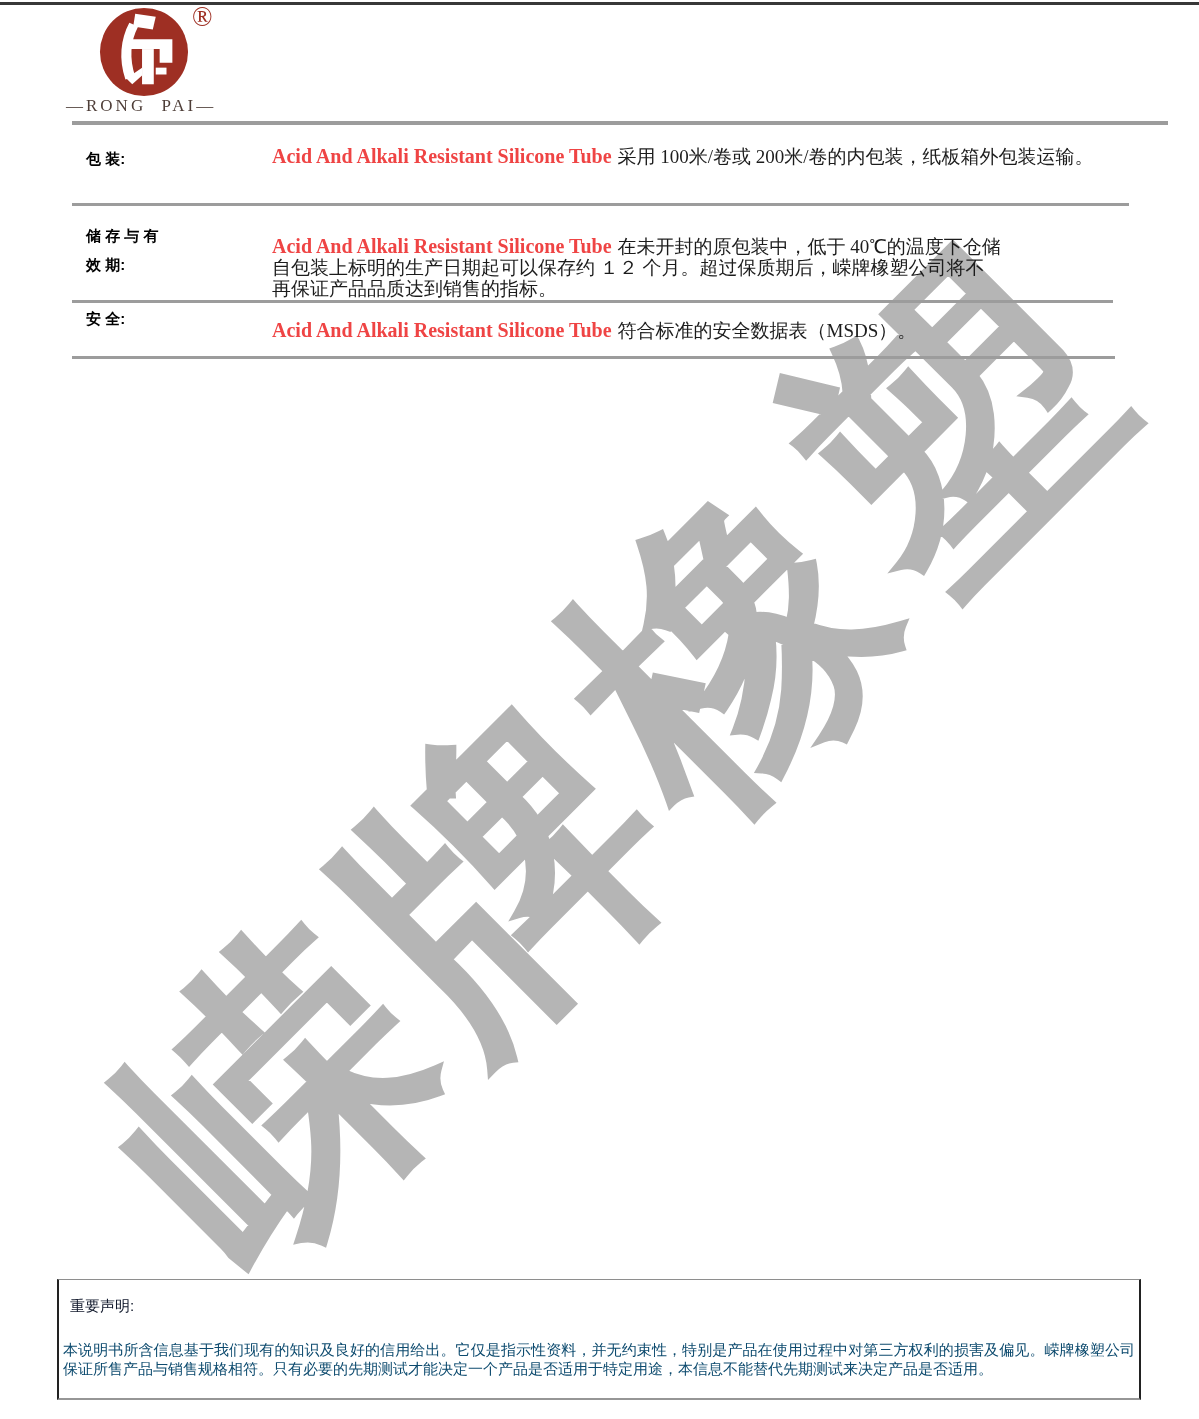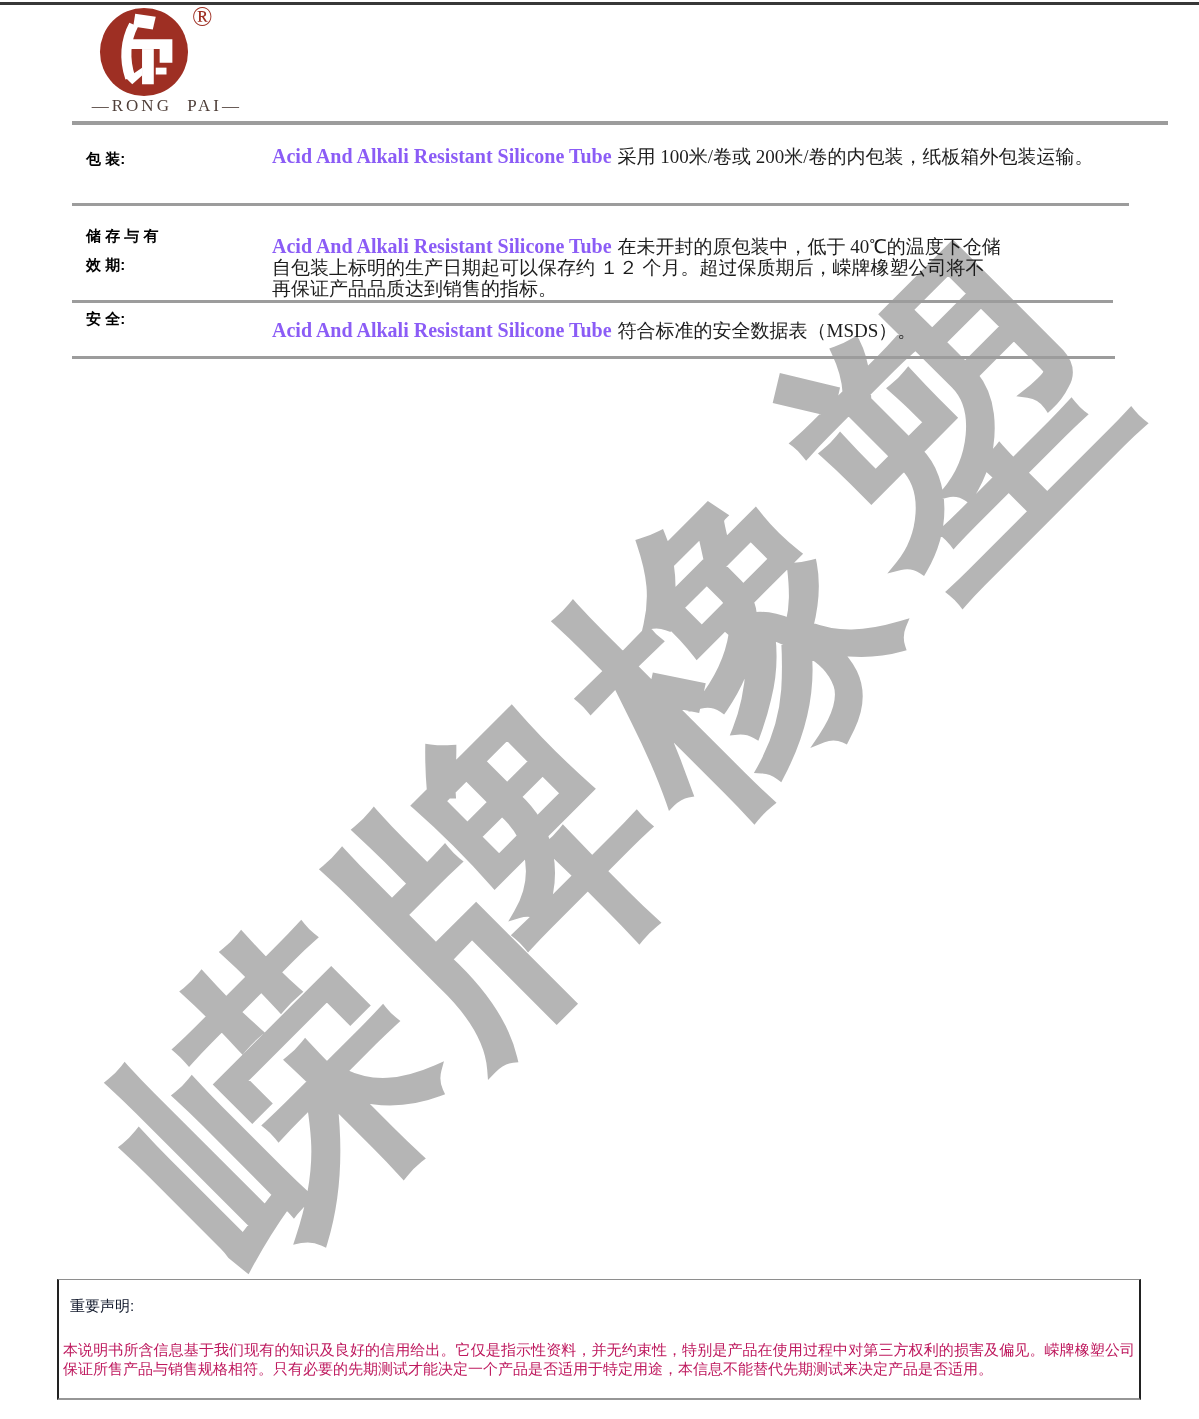--- a/index.html
+++ b/index.html
@@ -23,21 +23,21 @@
 
   
   .logo-wrap { position: absolute; left: 99px; top: 7px; z-index: 2; }
   .reg-mark {
     position: absolute; left: 192px; top: 2px;
     font-family: "Liberation Serif", serif;
     font-size: 27px; color: #9e2f23; z-index: 2;
   }
   .brand-text {
     position: absolute; left: 66px; top: 96px; width: 176px;
-    text-align: right;
+    text-align: left;
     font-family: "Liberation Serif", serif;
     font-size: 17px; letter-spacing: 3px; word-spacing: 8px;
     color: #4e3e38; z-index: 2; white-space: nowrap;
   }
   .header-rule {
     position: absolute; left: 72px; top: 121px;
     width: 1096px; height: 4px; background: #9c9c9c; z-index: 2;
   }
 
   
@@ -50,21 +50,21 @@
   .row-content {
     position: absolute; left: 272px; width: 880px;
     font-family: "Liberation Serif", serif;
     font-size: 19px; line-height: 21px; color: #1c1c1c;
     z-index: 2;
   }
   .en-bold {
     font-weight: 700;
     font-family: "Liberation Serif", serif;
     font-size: 20px;
-    color: #8b5cf6;
+    color: #ef4444;
     margin-right: 6px;
   }
   .h-rule { position: absolute; left: 72px; height: 3px; background: #9c9c9c; z-index: 2; }
   .rule-2 { top: 203px; width: 1057px; }
   .rule-3 { top: 300px; width: 1041px; }
   .rule-4 { top: 356px; width: 1043px; }
 
   .label-1 { top: 144px; }
   .content-1 { top: 146px; }
   .label-2 { top: 221px; }
@@ -99,21 +99,21 @@
     border-right: 2px solid #222222;
     z-index: 3;
   }
   .footer-title {
     position: absolute; left: 11px; top: 17px;
     font-size: 15px; color: #0f172a;
     font-family: "Liberation Sans", sans-serif;
   }
   .footer-body {
     position: absolute; left: 4px; top: 60px; width: 1072px;
-    font-size: 15px; line-height: 19px; color: #be185d;
+    font-size: 15px; line-height: 19px; color: #0c4a6e;
     font-family: "Liberation Sans", sans-serif;
     text-align: justify;
   }
 </style>
 </head>
 <body>
 
 <div class="page">
 
   <div class="top-rule"></div>

